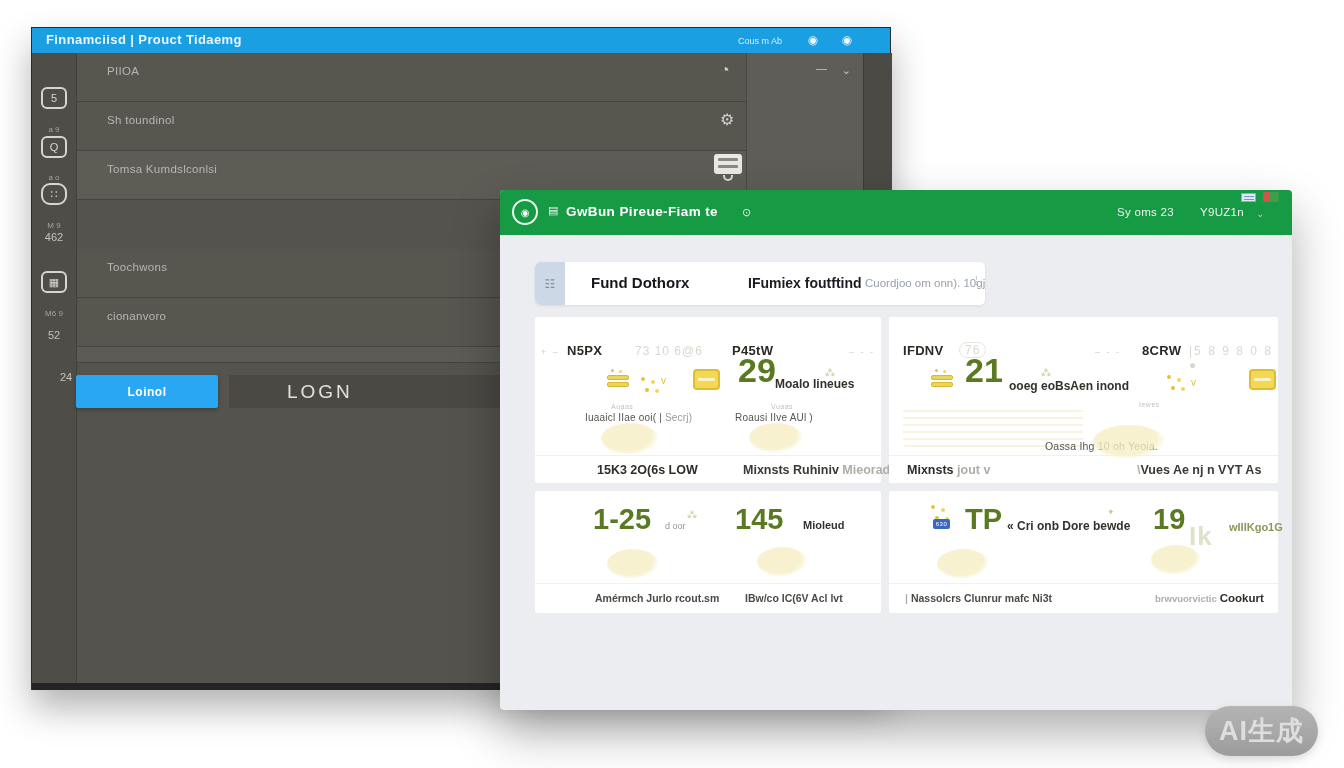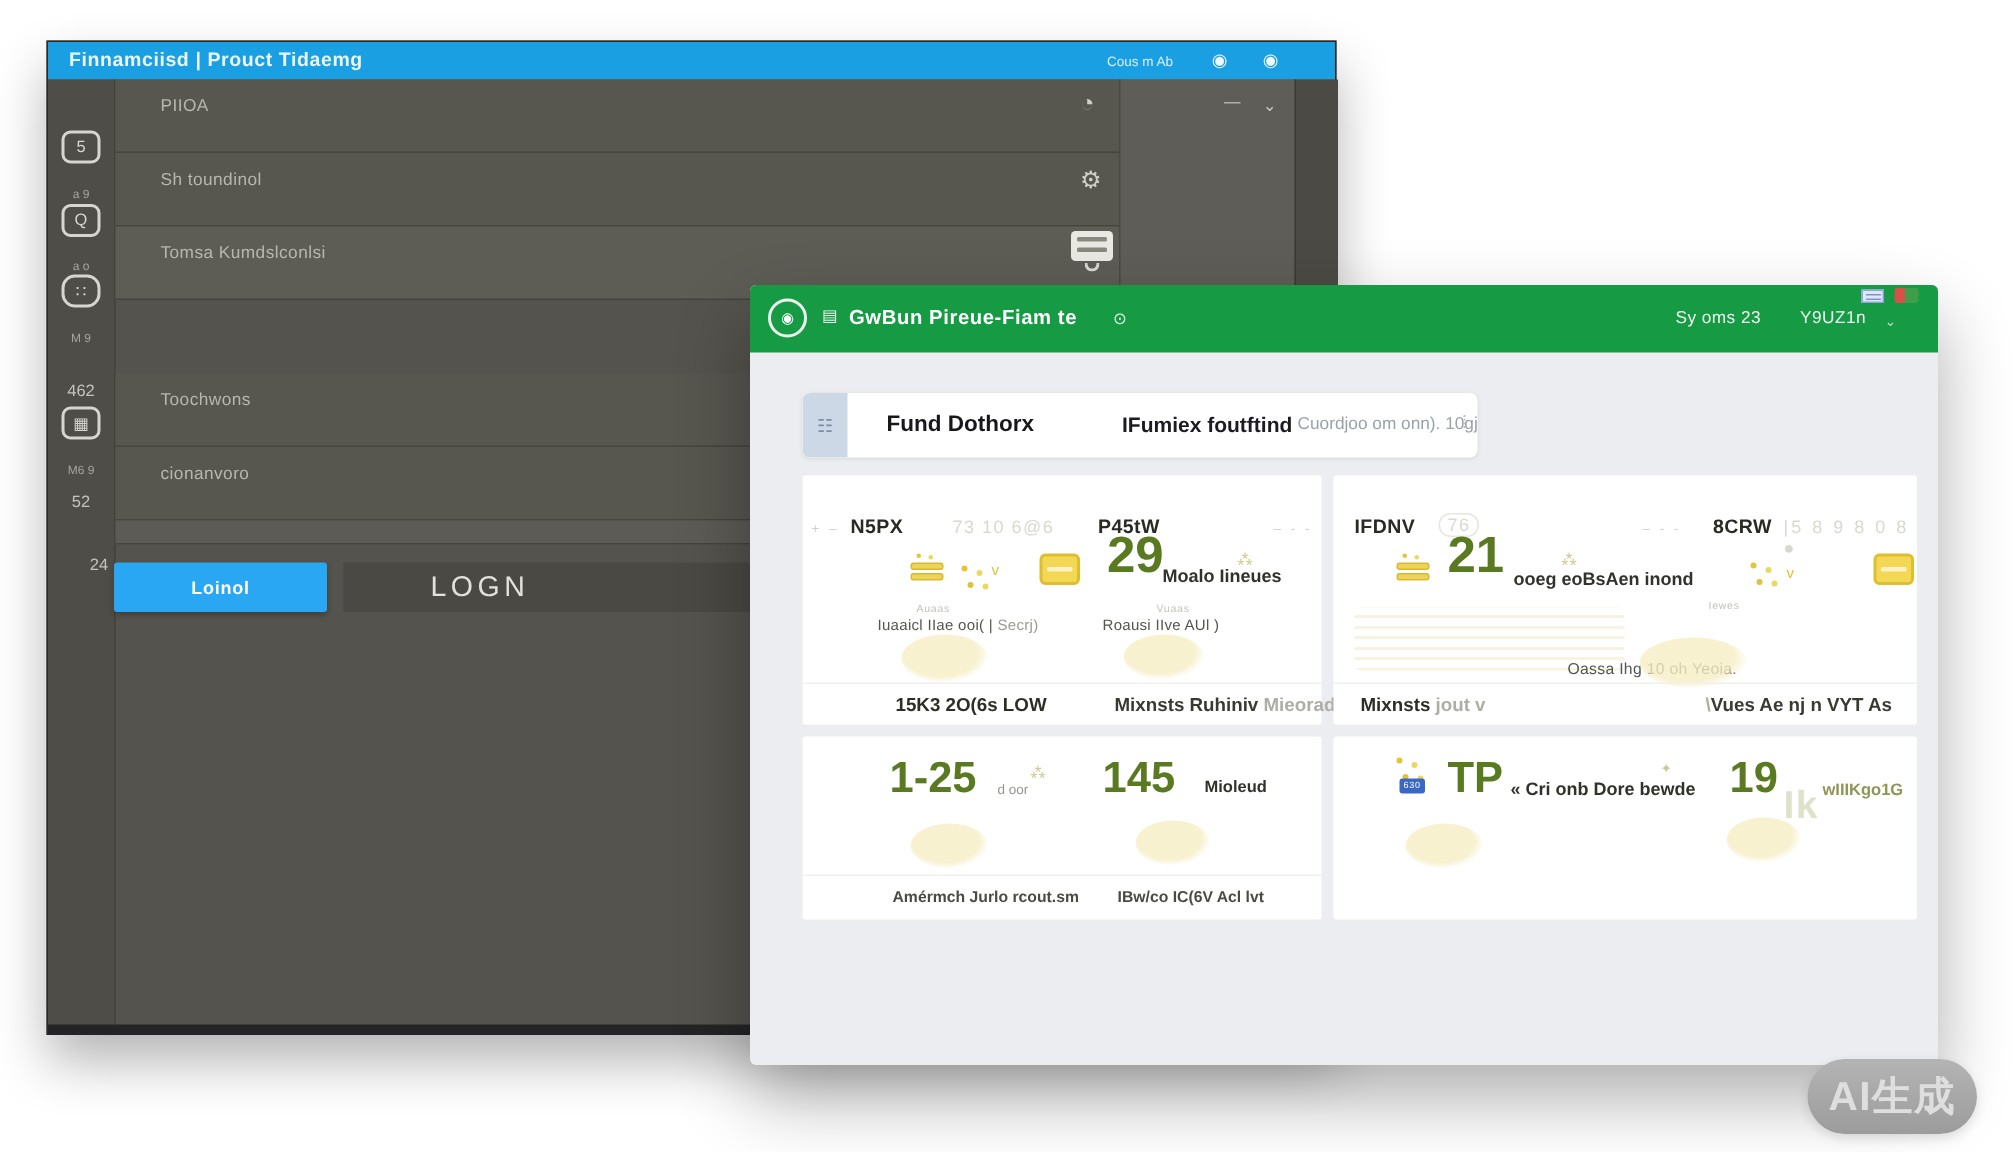--- a/index.html
+++ b/index.html
@@ -118,21 +118,21 @@
       <span class="tb-circle" style="right:36px;">◉</span>
     </div>
 
     <div class="abs sidebar">
       <span class="sicon" style="top:34px;">5</span>
       <span class="stext" style="top:72px;">a 9</span>
       <span class="sicon" style="top:83px;">Q</span>
       <span class="stext" style="top:120px;">a o</span>
       <span class="sicon" style="top:130px;border-radius:9px;">∷</span>
       <span class="stext" style="top:168px;">M 9</span>
-      <span class="stext big" style="top:178px;margin-top:24px;">462</span>
+      <span class="stext big" style="top:178px;">462</span>
       <span class="sicon" style="top:218px;">▦</span>
       <span class="stext" style="top:256px;">M6 9</span>
       <span class="stext big" style="top:276px;">52</span>
       <span class="stext big" style="top:318px;margin-left:12px;">24</span>
     </div>
 
     <div class="row" style="top:25px;">
       <span class="flabel">PIIOA</span>
       </div>
     <div class="row" style="top:74px;">
@@ -283,25 +283,29 @@
 
         <div class="card bot">
           <span class="dotset" style="left:42px;top:14px;"></span>
           <span class="chip" style="left:44px;top:28px;">630</span>
           <span class="big-val sm" style="left:76px;top:14px;">TP</span>
           <span class="val-label" style="left:118px;top:28px;">« Cri onb Dore bewde</span>
           <span class="val-mark" style="left:218px;top:16px;">✦</span>
 
           <span class="big-val sm" style="left:264px;top:14px;">19</span>
           <span class="ghost" style="left:300px;top:30px;">Ik</span>
-          <span class="pale-label" style="left:314px;top:30px;padding-left:12px;">wIIIKgo1G</span>
+          <span class="pale-label" style="left:328px;top:30px;padding-left:12px;">wIIIKgo1G</span>
 
           <span class="blob" style="left:48px;top:58px;width:52px;height:30px;"></span>
           <span class="blob" style="left:262px;top:54px;width:50px;height:30px;"></span>
 
+          <div class="cfoot cfoot2" style="top:92px;height:30px;">
+            <span class="fa" style="left:16px;top:8px;"><span class="mut">|</span> <span>Nassolcrs Clunrur mafc Ni3t</span></span>
+            <span class="fb" style="left:250px;top:8px;"><span class="mut" style="font-size:9.5px;">brwvuorvictic</span> <span style="font-size:11.5px;font-weight:700;color:#2e2e29;">Cookurt</span></span>
+          </div>
         </div>
       </div>
     </div>
   </div>
 
   <div class="abs watermark">
     <span>AI生成</span>
   </div>
 </div>
 

